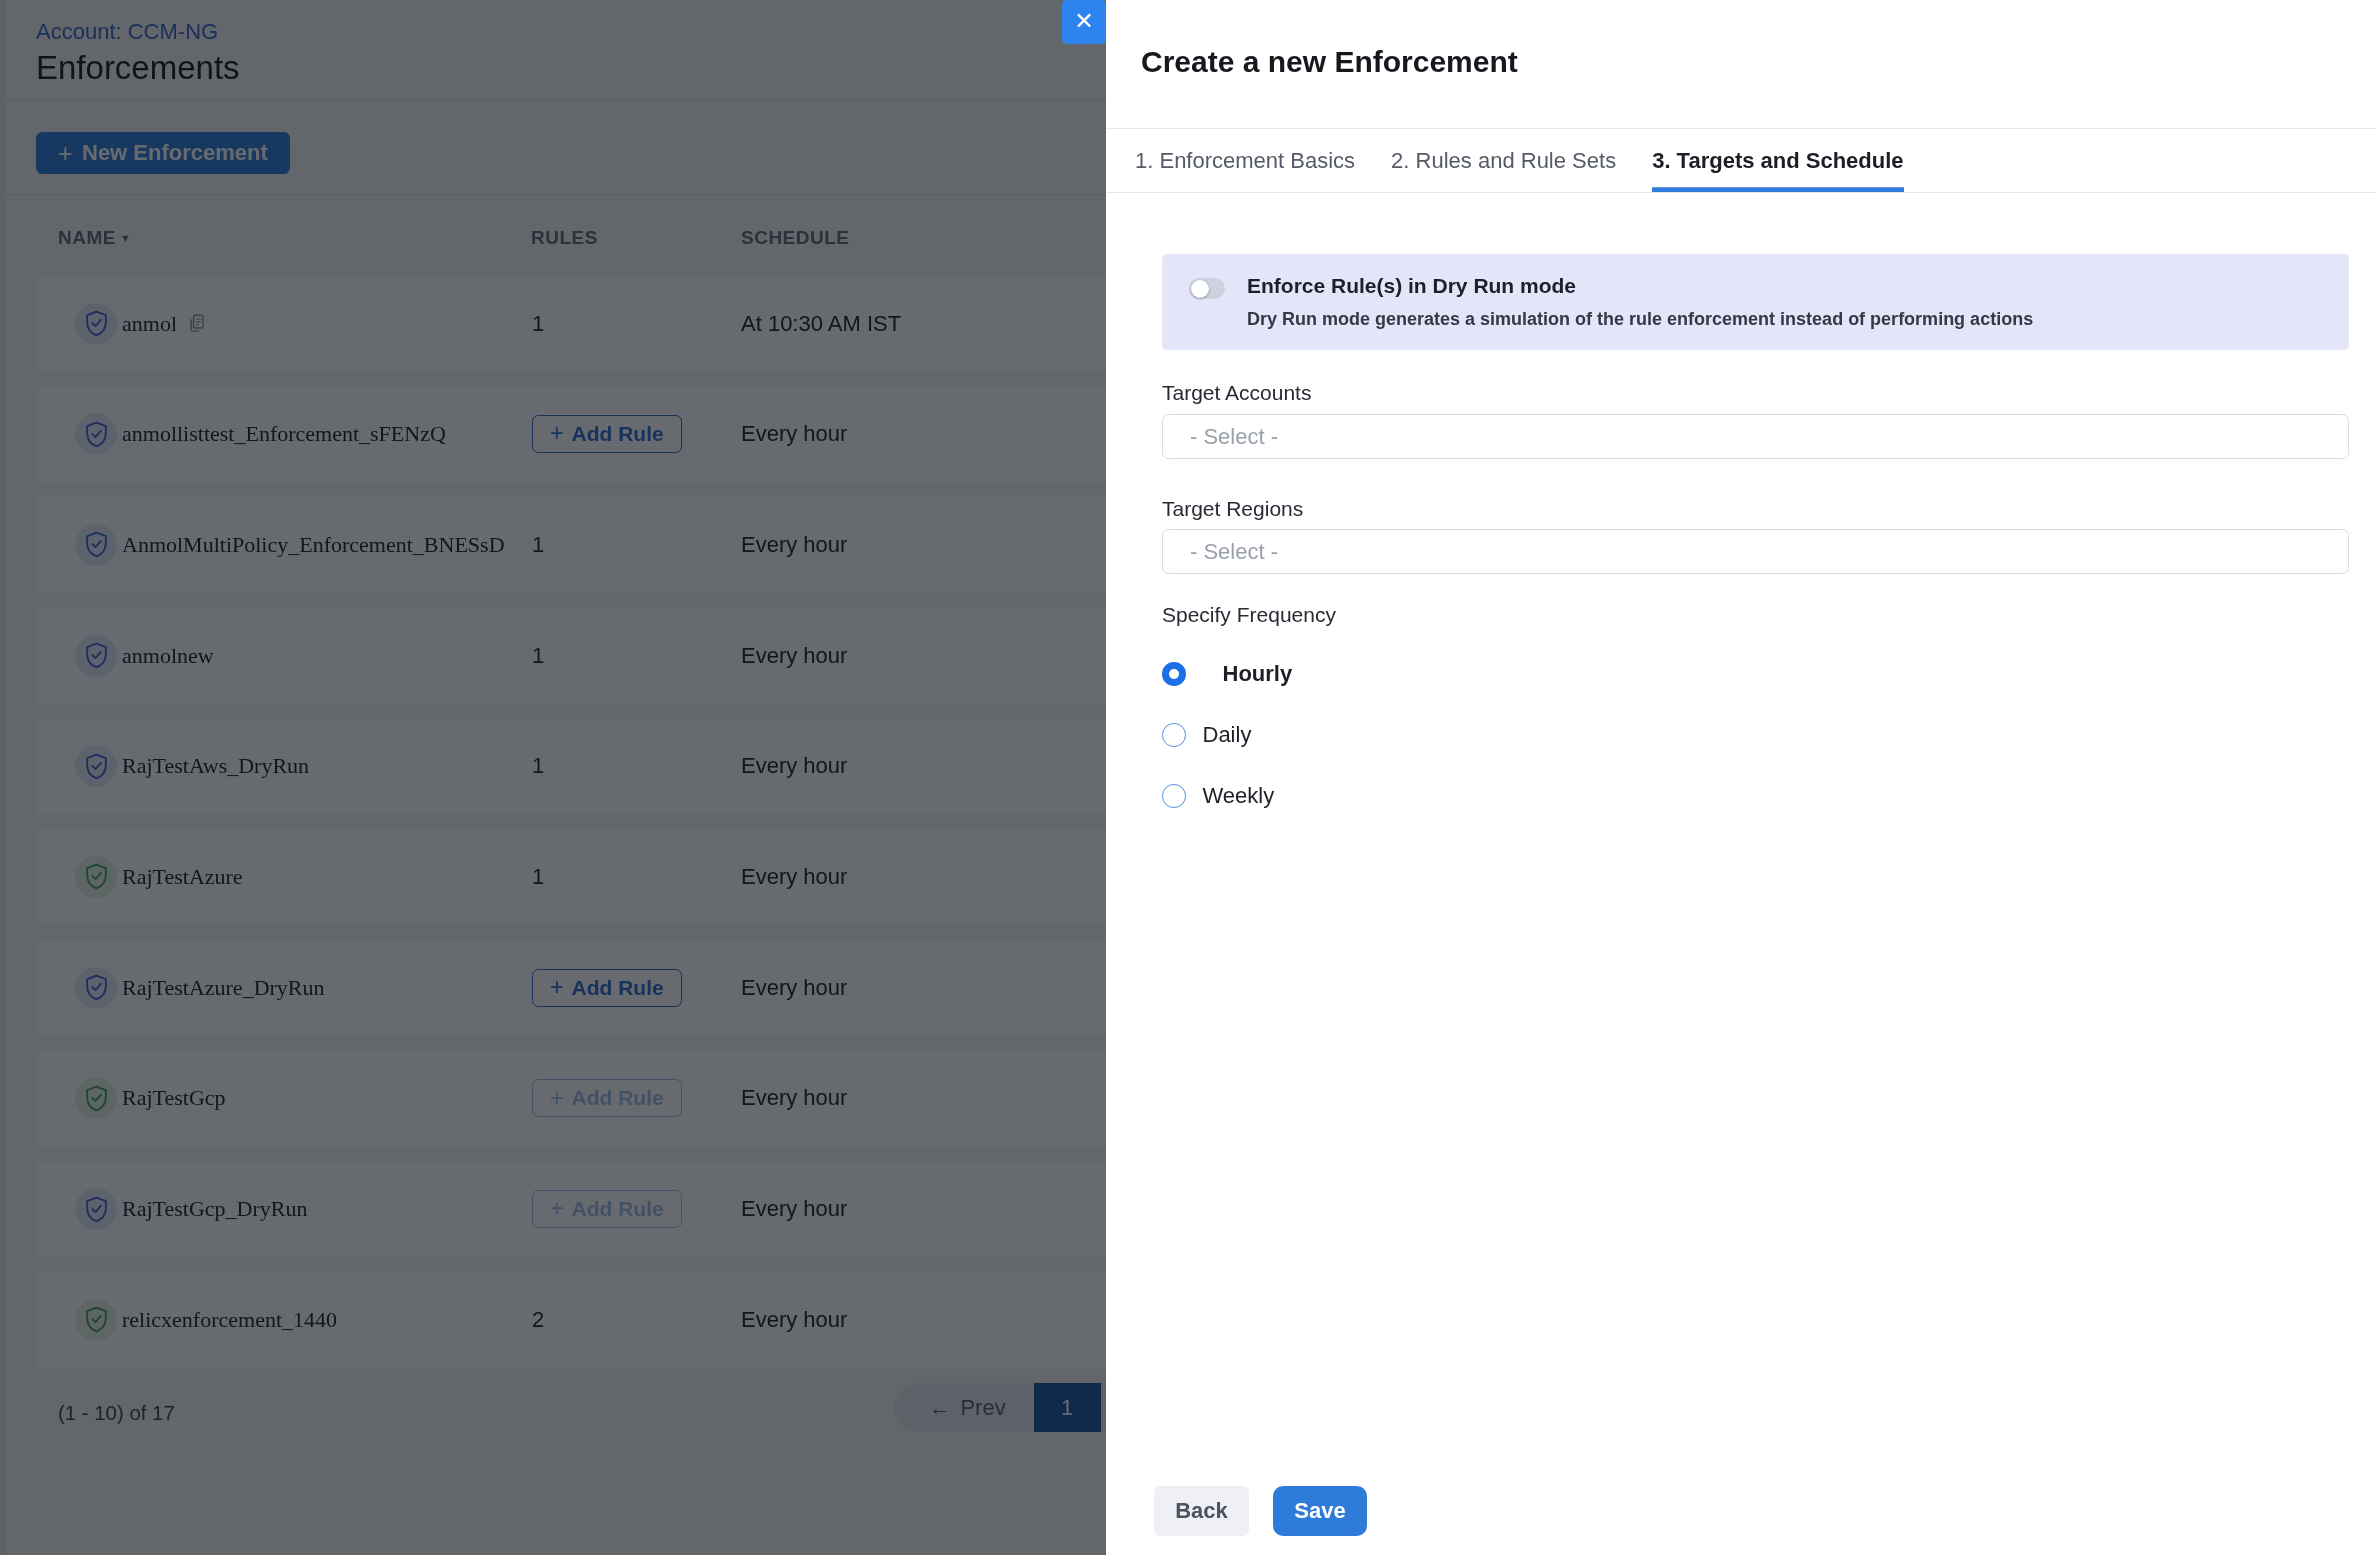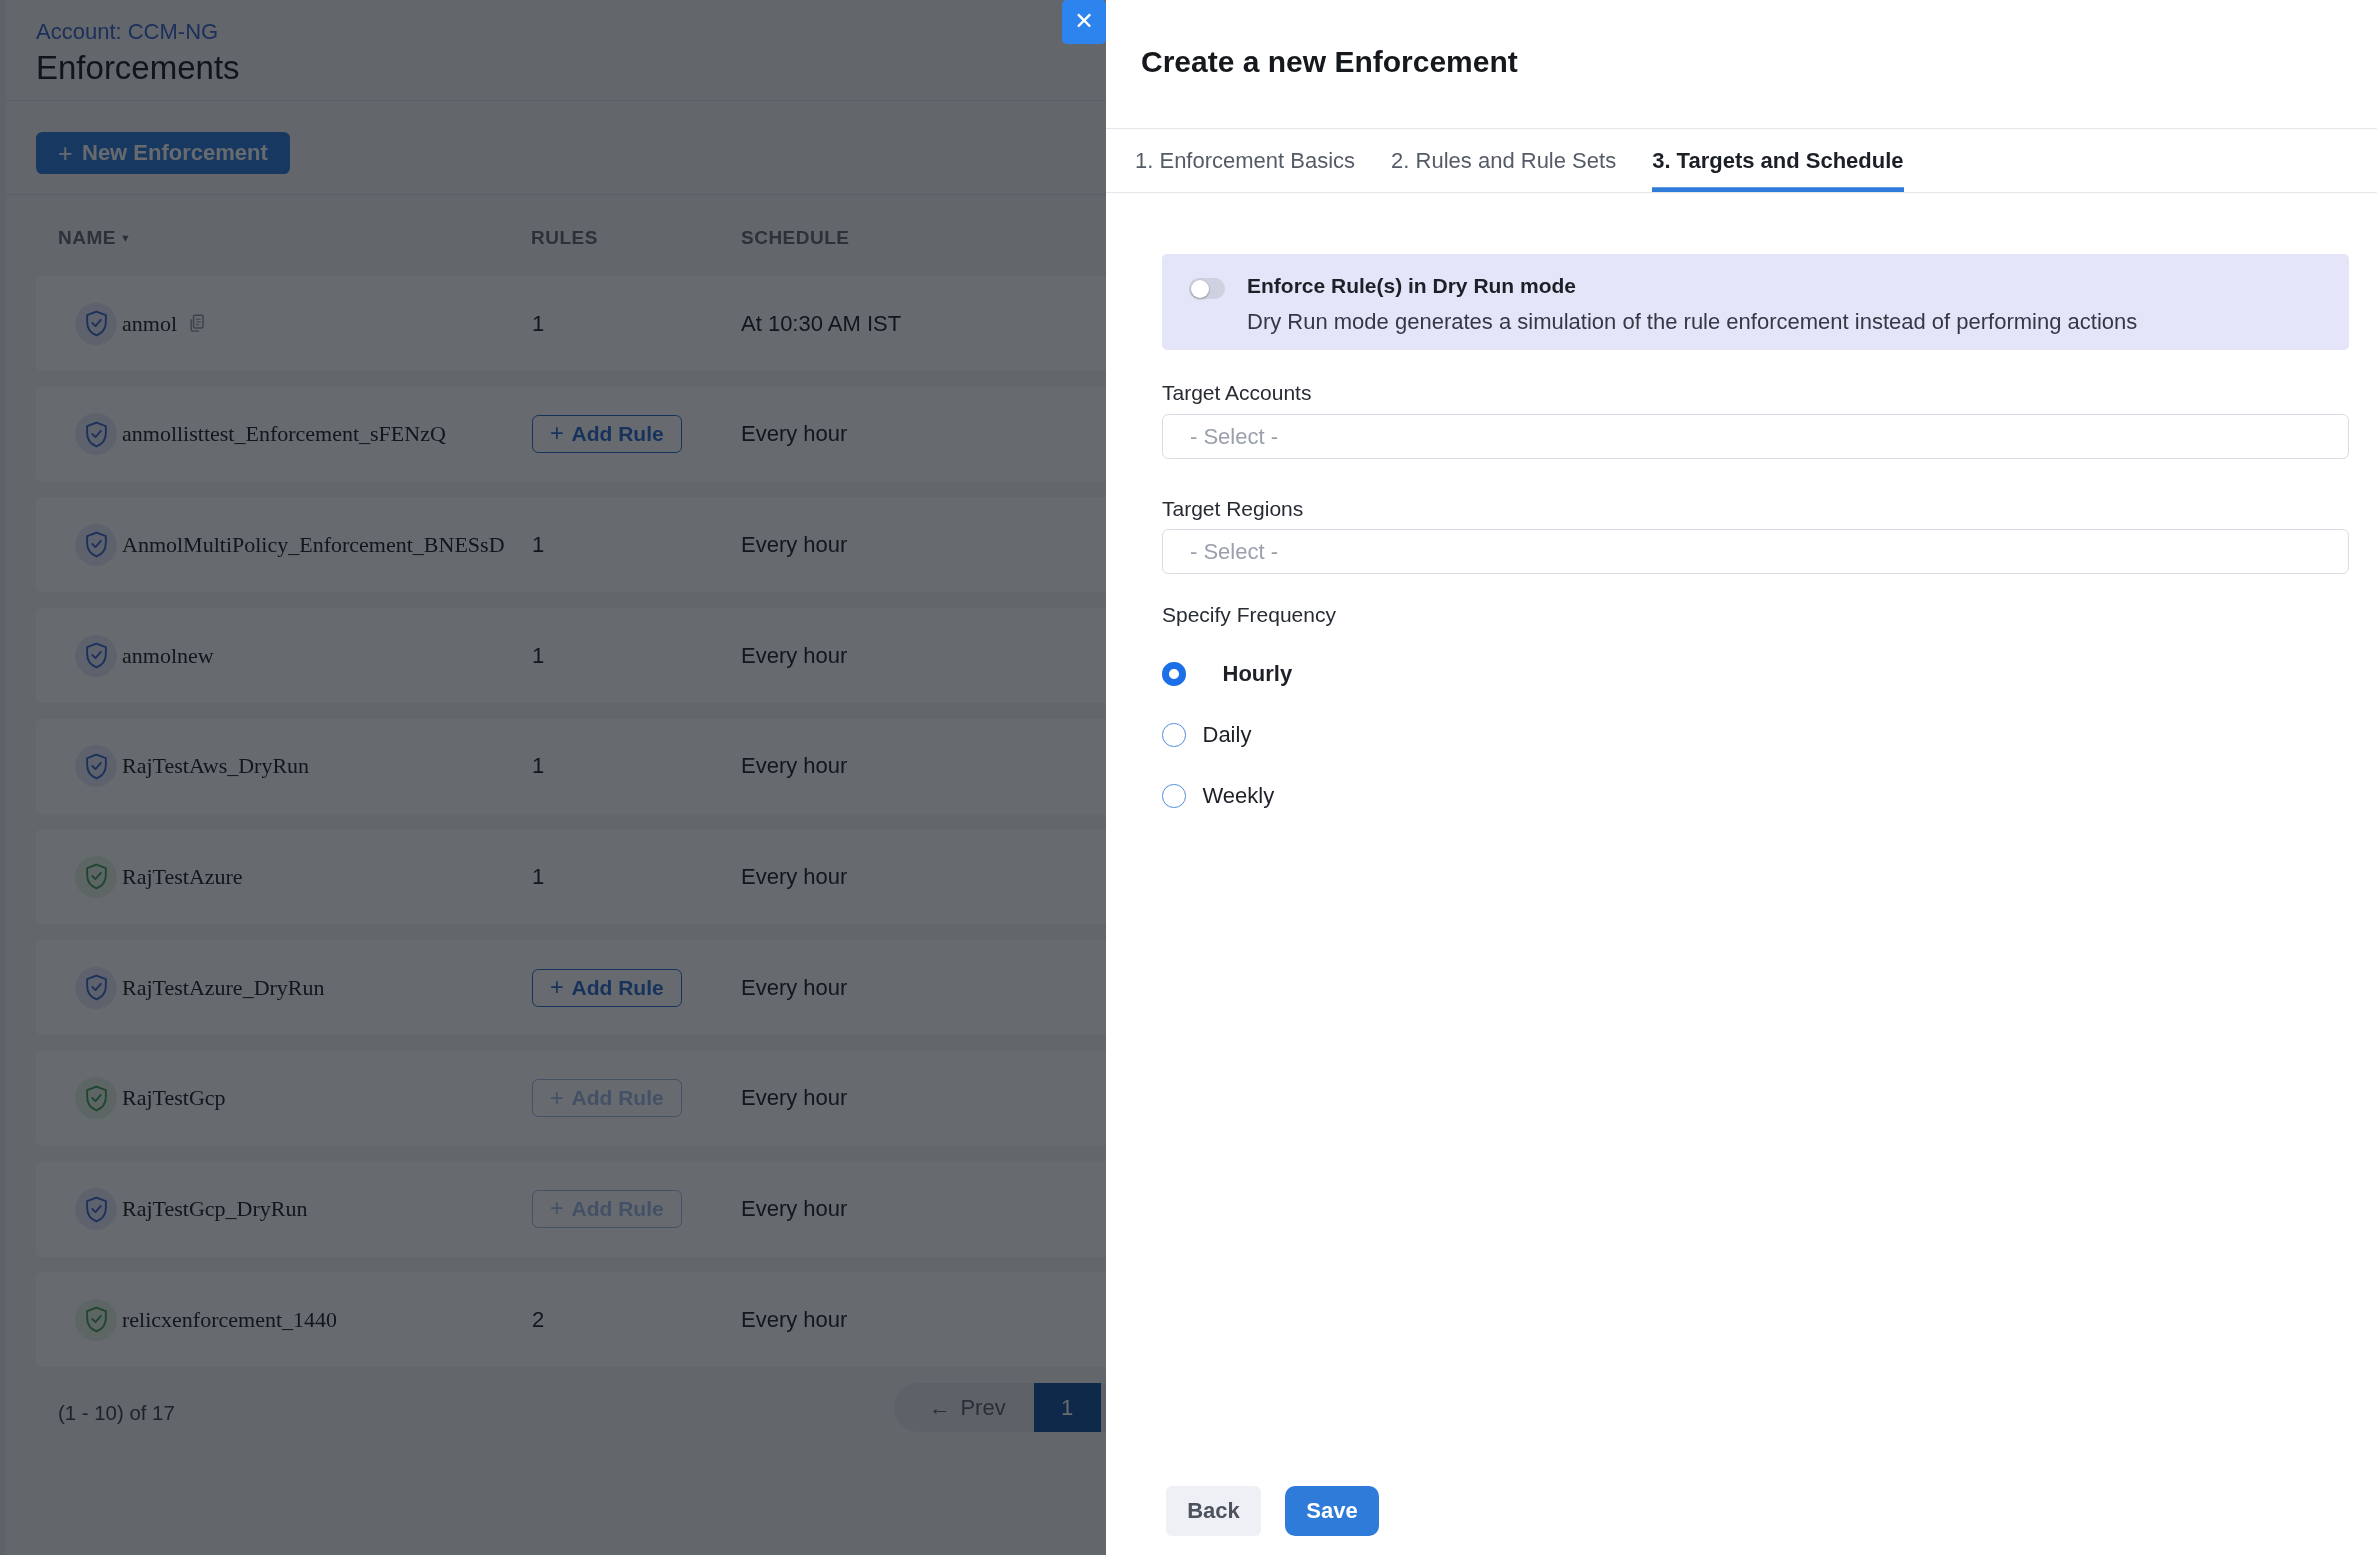--- a/index.html
+++ b/index.html
@@ -68,37 +68,37 @@
 
   .drawer-content { position:absolute; top:194px; left:0; right:0; bottom:94px; }
   .banner { position:absolute; left:56px; top:60px; width:1187px; height:96px;
     background:#e4e5f9; border-radius:4.7px; display:flex; padding:20.4px 0 0 27px; }
   .toggle { position:relative; width:36px; height:21px; border-radius:11px; background:#cdd1e0;
     flex:0 0 auto; margin-top:3.9px; cursor:pointer; }
   .toggle .knob { position:absolute; left:1.6px; top:1.6px; width:18px; height:18px; border-radius:50%;
     background:#fff; box-shadow:0 0.8px 2.4px rgba(0,0,0,.35); }
   .banner-text { margin-left:22px; }
   .banner-title { font-size:21px; font-weight:700; color:#1d2127; }
-  .banner-desc { font-size:22px; color:#333a45; margin-top:10.2px; }
+  .banner-desc { font-size:18px; color:#333a45; margin-top:10.2px;font-weight:bold; }
 
   .field-label { position:absolute; left:56px; font-size:21px; font-weight:500; color:#272b33; }
   .lbl-accounts { top:187px; } .lbl-regions { top:303px; } .lbl-freq { top:409px; }
   .select-box { position:absolute; left:56px; width:1187px; height:45px; background:#fff;
     border:0.8px solid #d9dce5; border-radius:6.3px; display:flex; align-items:center; padding:0 27px; cursor:pointer; }
   .sel-accounts { top:220px; } .sel-regions { top:335px; }
   .placeholder { font-size:22px; color:#9aa0ab; }
 
   .radio-row { position:absolute; left:56px; display:flex; align-items:center; gap:17px; cursor:pointer; }
   .r1 { top:467px; } .r2 { top:528px; } .r3 { top:589px; }
   .radio { width:23.5px; height:23.5px; border-radius:50%; background:#fff; border:1.6px solid #4f8be0; flex:0 0 auto; }
   .radio.selected { border:7px solid #1d6fe8; }
   .radio-label { font-size:22px; color:#1d2127; }
   .radio-row.sel .radio-label { font-weight:700;margin-left:20px; }
 
-  .drawer-footer { position:absolute; left:12px; right:0; bottom:0; height:94px; }
+  .drawer-footer { position:absolute; left:0; right:0; bottom:0; height:94px; }
   .btn-back { position:absolute; left:48px; bottom:20.4px; width:95px; height:50px;
     background:#eef0f5; color:#4c525e; border:none; border-radius:6.3px; font-size:22px; font-weight:600;
     cursor:pointer; font-family:inherit; }
   .btn-save { position:absolute; left:167px; bottom:20.4px; width:94px; height:50px;
     background:#2f7bd9; color:#fff; border:none; border-radius:10px; font-size:22px; font-weight:600;
     cursor:pointer; font-family:inherit; }
 </style>
 </head>
 <body>
 

